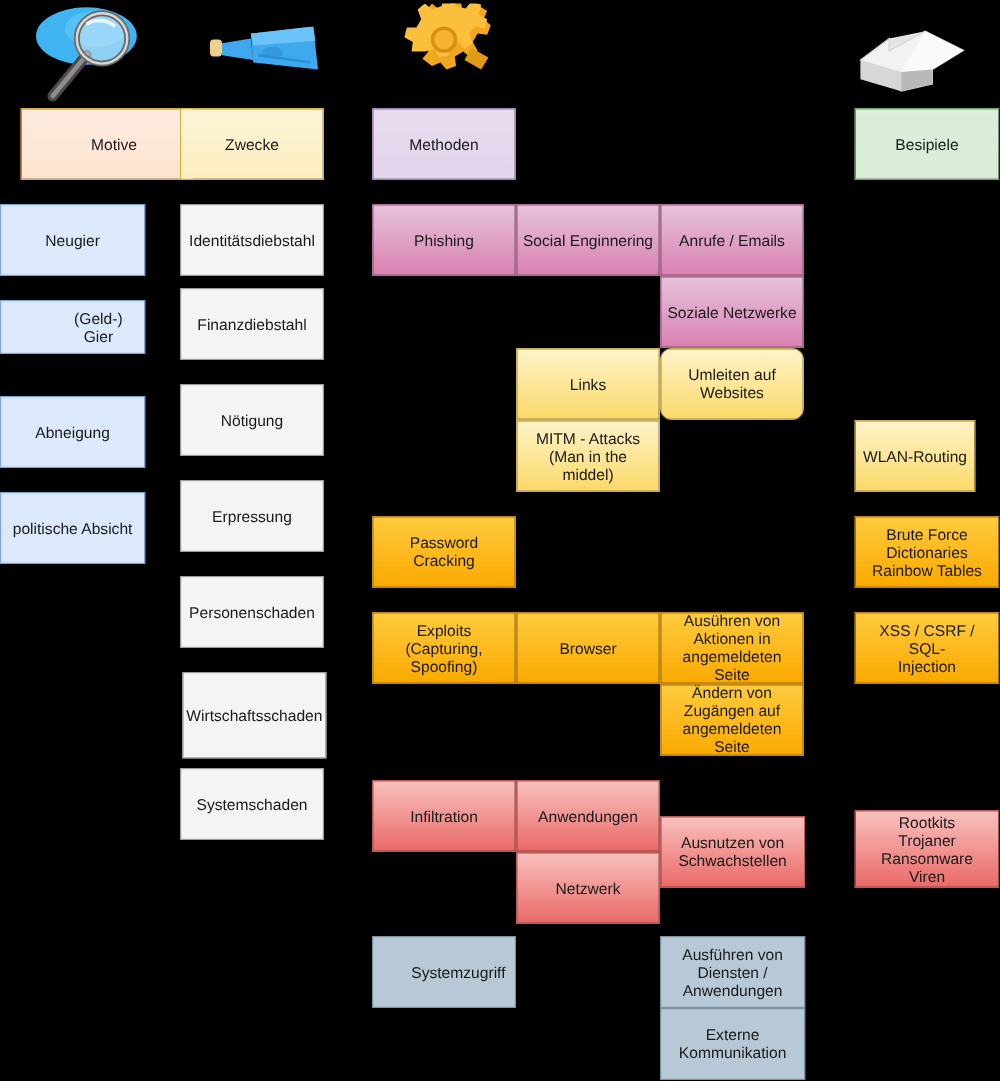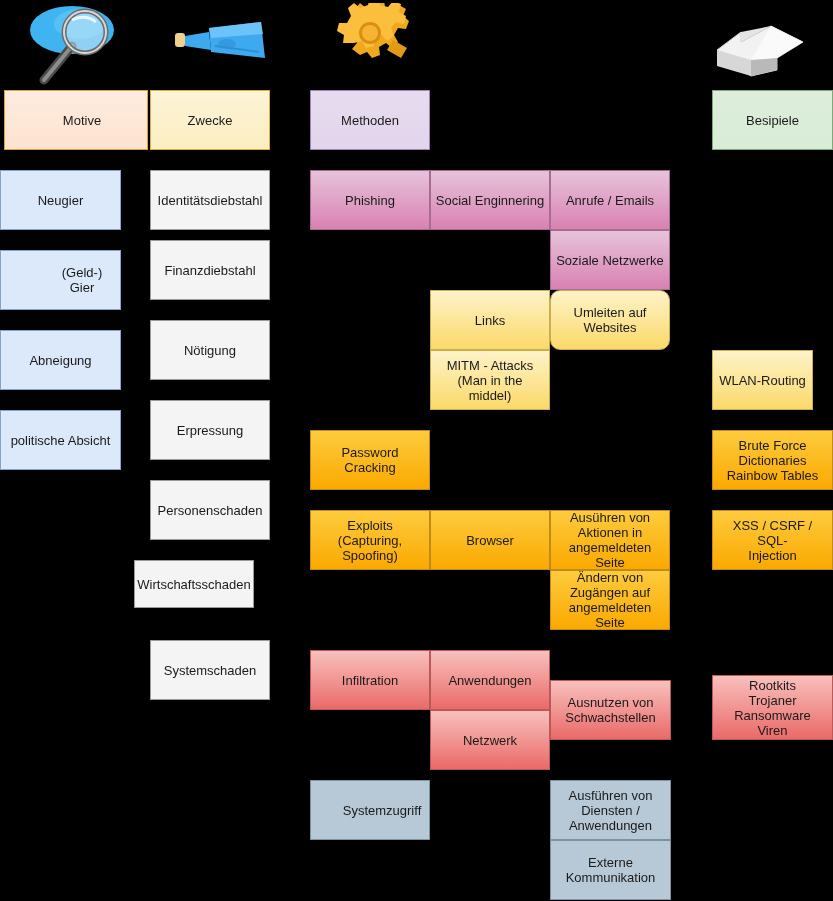--- a/index.html
+++ b/index.html
@@ -120,39 +120,39 @@
   </svg>
 
   <svg class="icon-art" style="left:715px; top:24px;" width="92" height="56" viewBox="0 0 92 56">
     <path d="M2 26 L26 8 L26 18 L56 2 L88 18 L62 34 L62 46 L36 52 Z" fill="#f2f2f2" stroke="#cccccc" stroke-width="1"></path>
     <path d="M2 26 L2 42 L36 52 L36 36 Z" fill="#d7d7d7"></path>
     <path d="M36 36 L62 20 L62 46 L36 52 Z" fill="#b9b9b9"></path>
     <path d="M26 8 L26 18 L56 2 Z" fill="#e4e4e4"></path>
     <path d="M56 2 L88 18 L62 34 L36 36 Z" fill="#fafafa"></path>
   </svg>
 
-  <div class="box fill-header-motive" style="left:4px; top:90px; width:144px; height:60px;padding-left:16px;">Motive</div>
+  <div class="box fill-header-motive" style="left:17px; top:90px; width:144px; height:60px;padding-left:16px;">Motive</div>
 
   <div class="box fill-header-zwecke" style="left:150px; top:90px; width:120px; height:60px;">Zwecke</div>
 
   <div class="box fill-header-methoden" style="left:310px; top:90px; width:120px; height:60px;">Methoden</div>
 
   <div class="box fill-header-beispiele" style="left:712px; top:90px; width:121px; height:60px;">Besipiele</div>
 
   <div class="box fill-blue" style="left:0px; top:170px; width:121px; height:60px;">Neugier</div>
-  <div class="box fill-blue" style="left:0px; top:250px; width:121px; height:60px;padding-left:47px;">(Geld-) Gier</div>
+  <div class="box fill-blue" style="left:0px; top:250px; width:121px; height:45px;padding-left:47px;">(Geld-) Gier</div>
   <div class="box fill-blue" style="left:0px; top:330px; width:121px; height:60px;">Abneigung</div>
   <div class="box fill-blue" style="left:0px; top:410px; width:121px; height:60px;">politische Absicht</div>
 
   <div class="box fill-white" style="left:150px; top:170px; width:120px; height:60px;">Identitätsdiebstahl</div>
   <div class="box fill-white" style="left:150px; top:240px; width:120px; height:60px;">Finanzdiebstahl</div>
   <div class="box fill-white" style="left:150px; top:320px; width:120px; height:60px;">Nötigung</div>
   <div class="box fill-white" style="left:150px; top:400px; width:120px; height:60px;">Erpressung</div>
   <div class="box fill-white" style="left:150px; top:480px; width:120px; height:60px;">Personenschaden</div>
-  <div class="box fill-white" style="left:134px; top:560px; width:120px; height:48px;">Wirtschaftsschaden</div>
+  <div class="box fill-white" style="left:152px; top:560px; width:120px; height:72px;">Wirtschaftsschaden</div>
   <div class="box fill-white" style="left:150px; top:640px; width:120px; height:60px;">Systemschaden</div>
 
   <div class="box fill-pink" style="left:310px; top:170px; width:120px; height:60px;">Phishing</div>
   <div class="box fill-pink" style="left:430px; top:170px; width:120px; height:60px;">Social Enginnering</div>
   <div class="box fill-pink" style="left:550px; top:170px; width:120px; height:60px;text-align:right;">Anrufe / Emails</div>
   <div class="box fill-pink" style="left:550px; top:230px; width:120px; height:60px;">Soziale Netzwerke</div>
 
   <div class="box fill-yellow" style="left:430px; top:290px; width:120px; height:60px;">Links</div>
   <div class="box fill-yellow" style="left:550px; top:290px; width:120px; height:60px;border-radius:10px;">Umleiten auf
 Websites</div>

